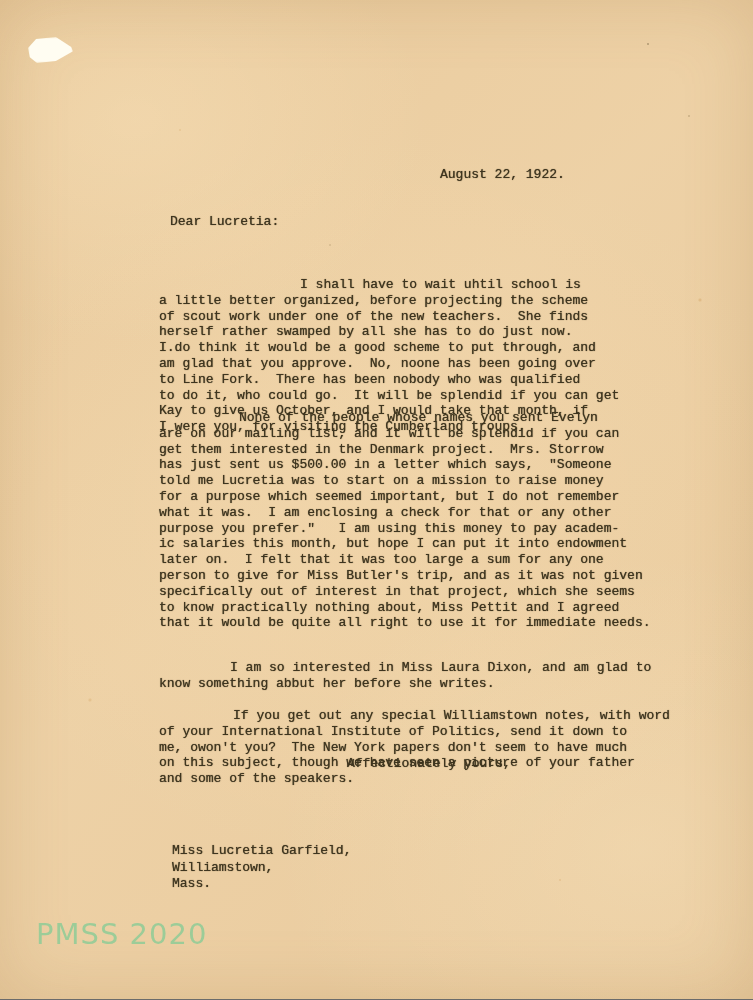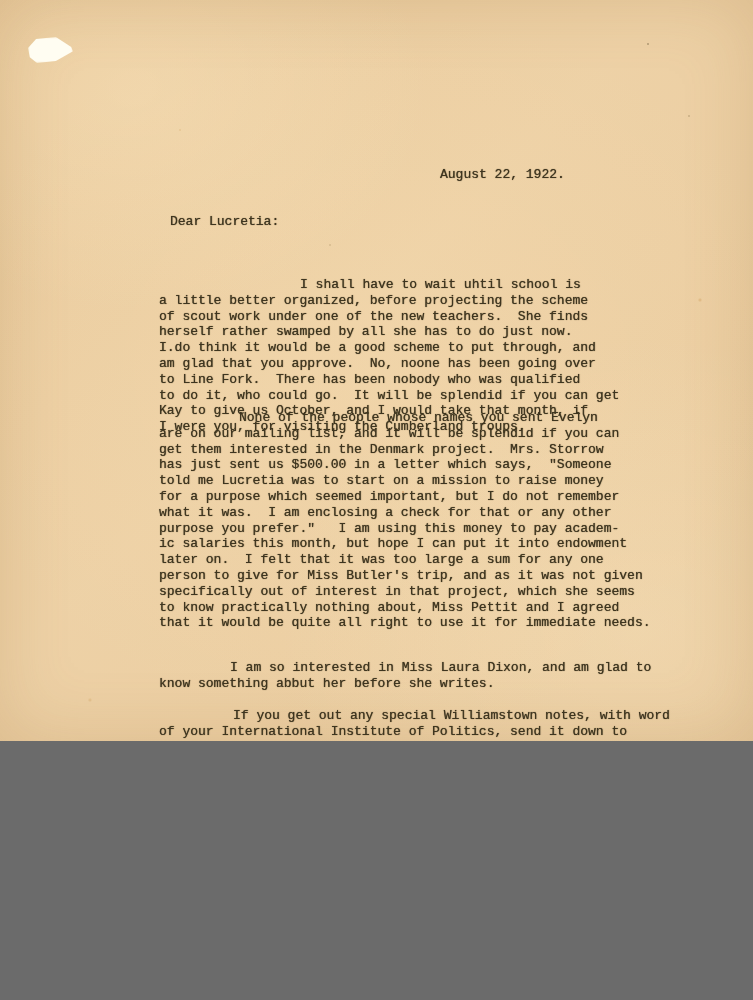--- a/index.html
+++ b/index.html
@@ -3,21 +3,21 @@
 <meta charset="utf-8">
 <style>
   html, body {
     margin: 0;
     padding: 0;
     background: #6b6b6b;
   }
   .paper {
     position: relative;
     width: 753px;
-    height: 741px;
+    height: 999px;
     overflow: hidden;
     background-color: #eccfa4;
     background-image:
       radial-gradient(circle 2px at 648px 44px, rgba(80,65,35,0.55), transparent 75%),
       radial-gradient(circle 2px at 689px 116px, rgba(110,90,50,0.40), transparent 75%),
       radial-gradient(circle 2px at 403px 492px, rgba(196,110,35,0.55), transparent 75%),
       radial-gradient(circle 2px at 214px 560px, rgba(120,95,50,0.35), transparent 75%),
       radial-gradient(circle 2px at 330px 245px, rgba(120,95,50,0.30), transparent 75%),
       radial-gradient(circle 3px at 700px 300px, rgba(210,160,95,0.55), transparent 75%),
       radial-gradient(circle 3px at 90px 700px, rgba(214,170,108,0.55), transparent 75%),
@@ -110,14 +110,18 @@
 of your International Institute of Politics, send it down to
 me, owon't you?  The New York papers don't seem to have much
 on this subject, though we have seen a picture of your father
 and some of the speakers.</div>
 
   <div class="tw para para-3">I am so interested in Miss Laura Dixon, and am glad to
 know something abbut her before she writes.</div>
 
   <div class="tw closing">Affectionately yours,</div>
 
+  <div class="tw address">Miss Lucretia Garfield,
+Williamstown,
+Mass.</div>
 
+  <div class="watermark">PMSS 2020</div>
 </div>
 
 </body></html>

